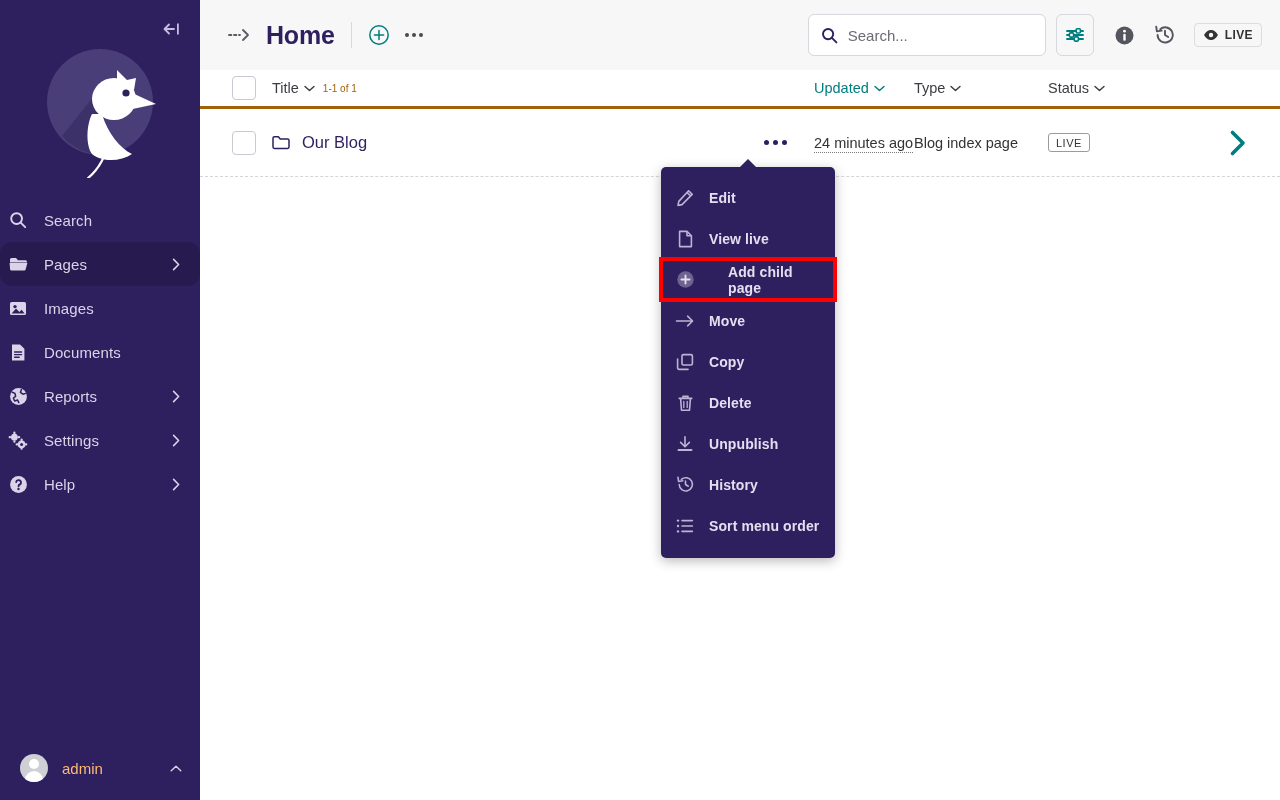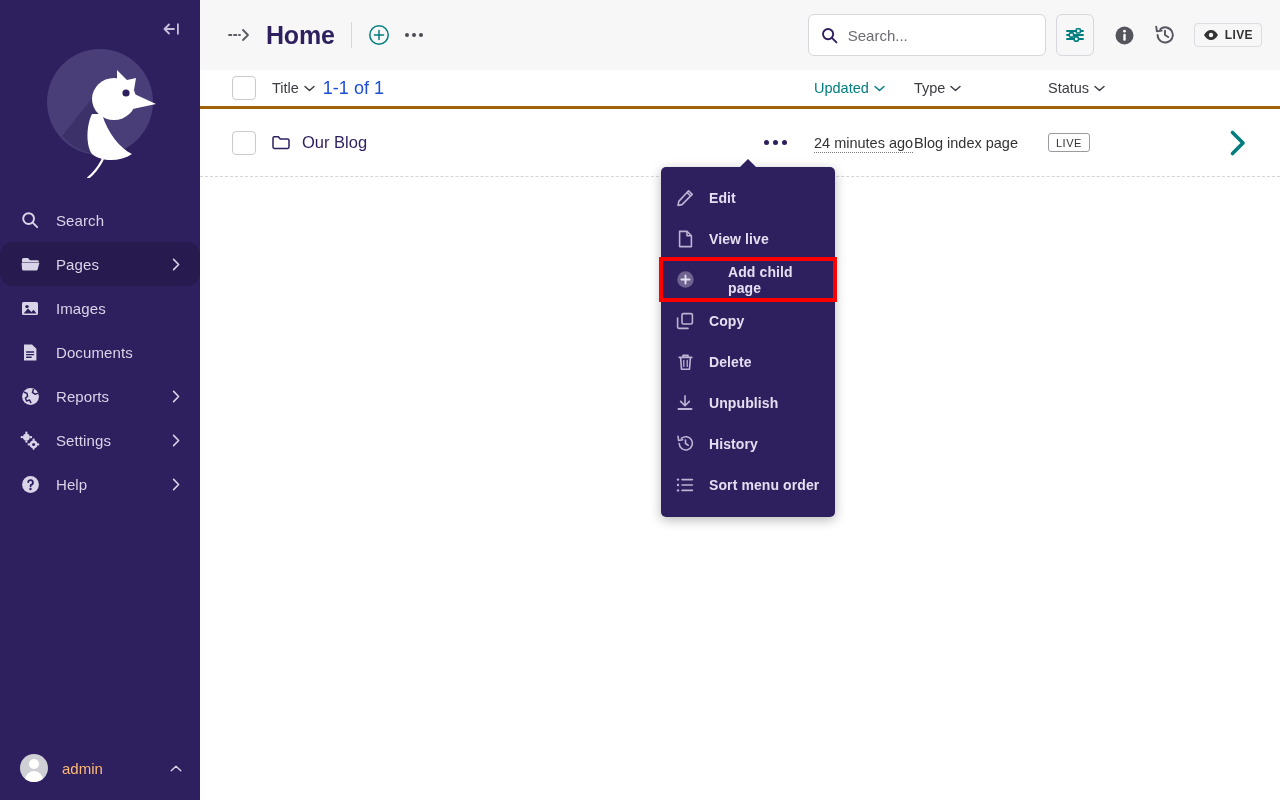--- a/index.html
+++ b/index.html
@@ -20,21 +20,21 @@
     width: 28px; height: 28px; display: flex; align-items: center; justify-content: center;
     cursor: pointer;
   }
   .logo-wrap {
     height: 190px; display: flex; align-items: center; justify-content: center;
     padding-top: 14px;
   }
   .nav { display: flex; flex-direction: column; margin-top: 8px; }
   .nav-item {
     height: 44px; display: flex; align-items: center;
-    padding: 0 18px 0 20px; cursor: pointer; position: relative;
+    padding: 0 18px 0 8px; cursor: pointer; position: relative;
   }
   .nav-item.active { background: #261A4F; border-radius: 13px; }
   .nav-icon {
     width: 20px; height: 20px; margin-right: 16px;
     display: flex; align-items: center; justify-content: center; flex: 0 0 20px;
   }
   .nav-label {
     color: #D9D4E8; font-size: 15px; letter-spacing: .1px; flex: 1;
   }
   .nav-chevron { width: 12px; height: 12px; display: flex; align-items: center; justify-content: center; }
@@ -105,21 +105,21 @@
     cursor: pointer;
   }
   .col-title { flex: 1; display: flex; align-items: center; gap: 8px; min-width: 0; }
   .col-updated { width: 100px; flex: 0 0 100px; }
   .col-type { width: 134px; flex: 0 0 134px; }
   .col-status { width: 148px; flex: 0 0 148px; }
   .col-arrow { width: 84px; flex: 0 0 84px; display:flex; align-items:center; justify-content:center;}
   .th-label { font-size: 14.5px; color: #3b3b42; }
   .th-label.sorted { color: #007D7E; }
   .th-btn { display: flex; align-items: center; gap: 5px; cursor: pointer; }
-  .count-label { font-size: 18px; color: #1d4ed8; }
+  .count-label { font-size: 10px; color: #a16207; }
 
   .trow {
     height: 68px; display: flex; align-items: center; padding-left: 16px;
     border-bottom: 1px dashed #d4d4da; position: relative;
   }
   .folder-title { display: flex; align-items: center; gap: 12px; }
   .folder-title .name {
     font-size: 16.5px; font-weight: normal; color: #2E1F5E; cursor: pointer;
   }
   .row-dots {
@@ -519,20 +519,28 @@
       <div class="dd-item highlight">
         <span class="dd-icon">
           <svg width="19" height="19" viewBox="0 0 19 19">
             <circle cx="9.5" cy="9.5" r="8.2" fill="#6E638F"></circle>
             <path d="M9.5 5.4 V13.6 M5.4 9.5 H13.6" stroke="#E3DFF0" stroke-width="1.9" stroke-linecap="round"></path>
           </svg>
         </span>
         <span class="dd-label">Add child page</span>
       </div>
 
+      <div class="dd-item">
+        <span class="dd-icon">
+          <svg width="20" height="14" viewBox="0 0 20 14">
+            <path d="M1.5 7 H17.5 M12.6 2.2 L17.6 7 L12.6 11.8" fill="none" stroke="#BCB4D4" stroke-width="1.6" stroke-linecap="round" stroke-linejoin="round"></path>
+          </svg>
+        </span>
+        <span class="dd-label">Move</span>
+      </div>
 
       <div class="dd-item">
         <span class="dd-icon">
           <svg width="18" height="18" viewBox="0 0 18 18">
             <rect x="6" y="1.6" width="10.4" height="10.4" rx="1.4" fill="none" stroke="#BCB4D4" stroke-width="1.6"></rect>
             <path d="M12 16.4 H3 A1.4 1.4 0 0 1 1.6 15 V6" fill="none" stroke="#BCB4D4" stroke-width="1.6" stroke-linecap="round"></path>
           </svg>
         </span>
         <span class="dd-label">Copy</span>
       </div>

